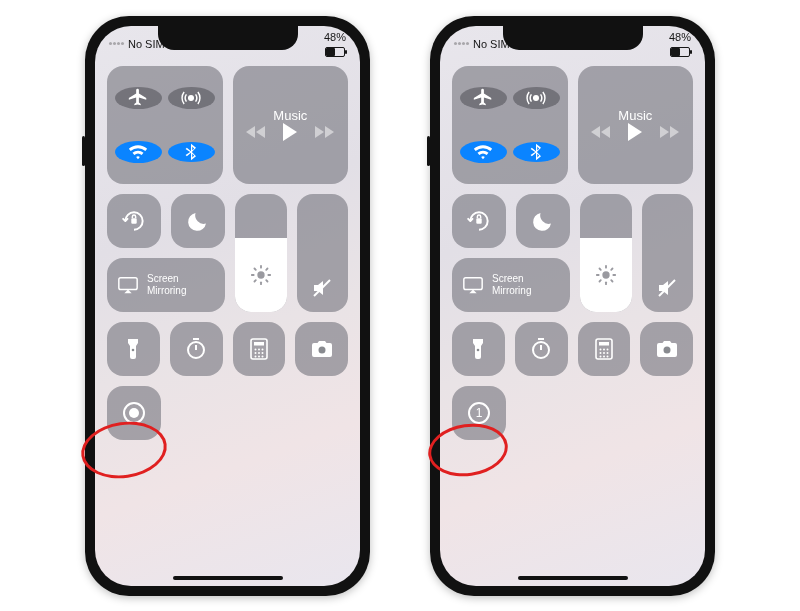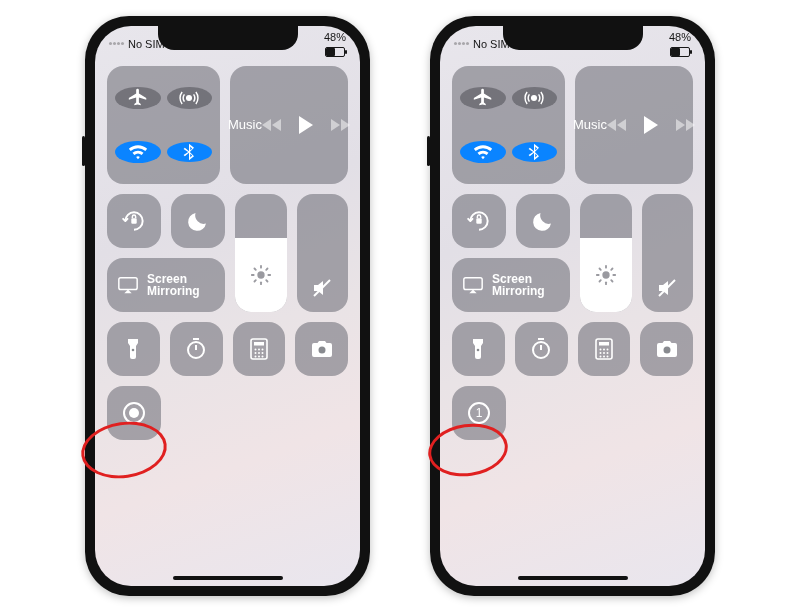--- a/index.html
+++ b/index.html
@@ -88,21 +88,21 @@
     padding:8px;gap:6px;
   }
   .conn-btn{
     border-radius:50%;
     display:flex;align-items:center;justify-content:center;
     background:rgba(60,60,67,.45);
   }
   .conn-btn.on{background:#0a84ff;}
   .music{
     width:118px;height:118px;
-    
+    flex-direction:column;
   }
   .music-label{font-size:13px;color:#fff;}
   .music-controls{display:flex;gap:18px;align-items:center;}
   .tri-left{width:0;height:0;border-top:6px solid transparent;border-bottom:6px solid transparent;border-right:9px solid rgba(255,255,255,.5);}
   .tri-right{width:0;height:0;border-top:6px solid transparent;border-bottom:6px solid transparent;border-left:9px solid rgba(255,255,255,.5);}
   .play{width:0;height:0;border-top:9px solid transparent;border-bottom:9px solid transparent;border-left:14px solid #fff;}
   .dbl{display:flex;gap:1px;}
   
   .small{width:54px;height:54px;}
   .slider{
@@ -110,21 +110,21 @@
     flex-direction:column;justify-content:flex-end;
     position:relative;overflow:hidden;padding:0;
   }
   .brightness-fill{background:#fff;width:100%;height:62%;display:flex;align-items:center;justify-content:center;}
   .volume-icon{position:absolute;bottom:12px;}
   .col{display:flex;flex-direction:column;gap:10px;}
   .mirror{
     width:118px;height:54px;
     justify-content:flex-start;padding:0 10px;gap:8px;
   }
-  .mirror-text{font-size:12px;line-height:12px;color:#fff;font-weight:bold;}
+  .mirror-text{font-size:10px;line-height:12px;color:#fff;}
   
   
   .rec{width:54px;height:54px;}
   .rec-inner{
     width:22px;height:22px;border:2px solid #fff;border-radius:50%;
     display:flex;align-items:center;justify-content:center;color:#fff;font-size:12px;
   }
   .rec-dot{width:10px;height:10px;background:#fff;border-radius:50%;}
   .circle-mark{
     position:absolute;

